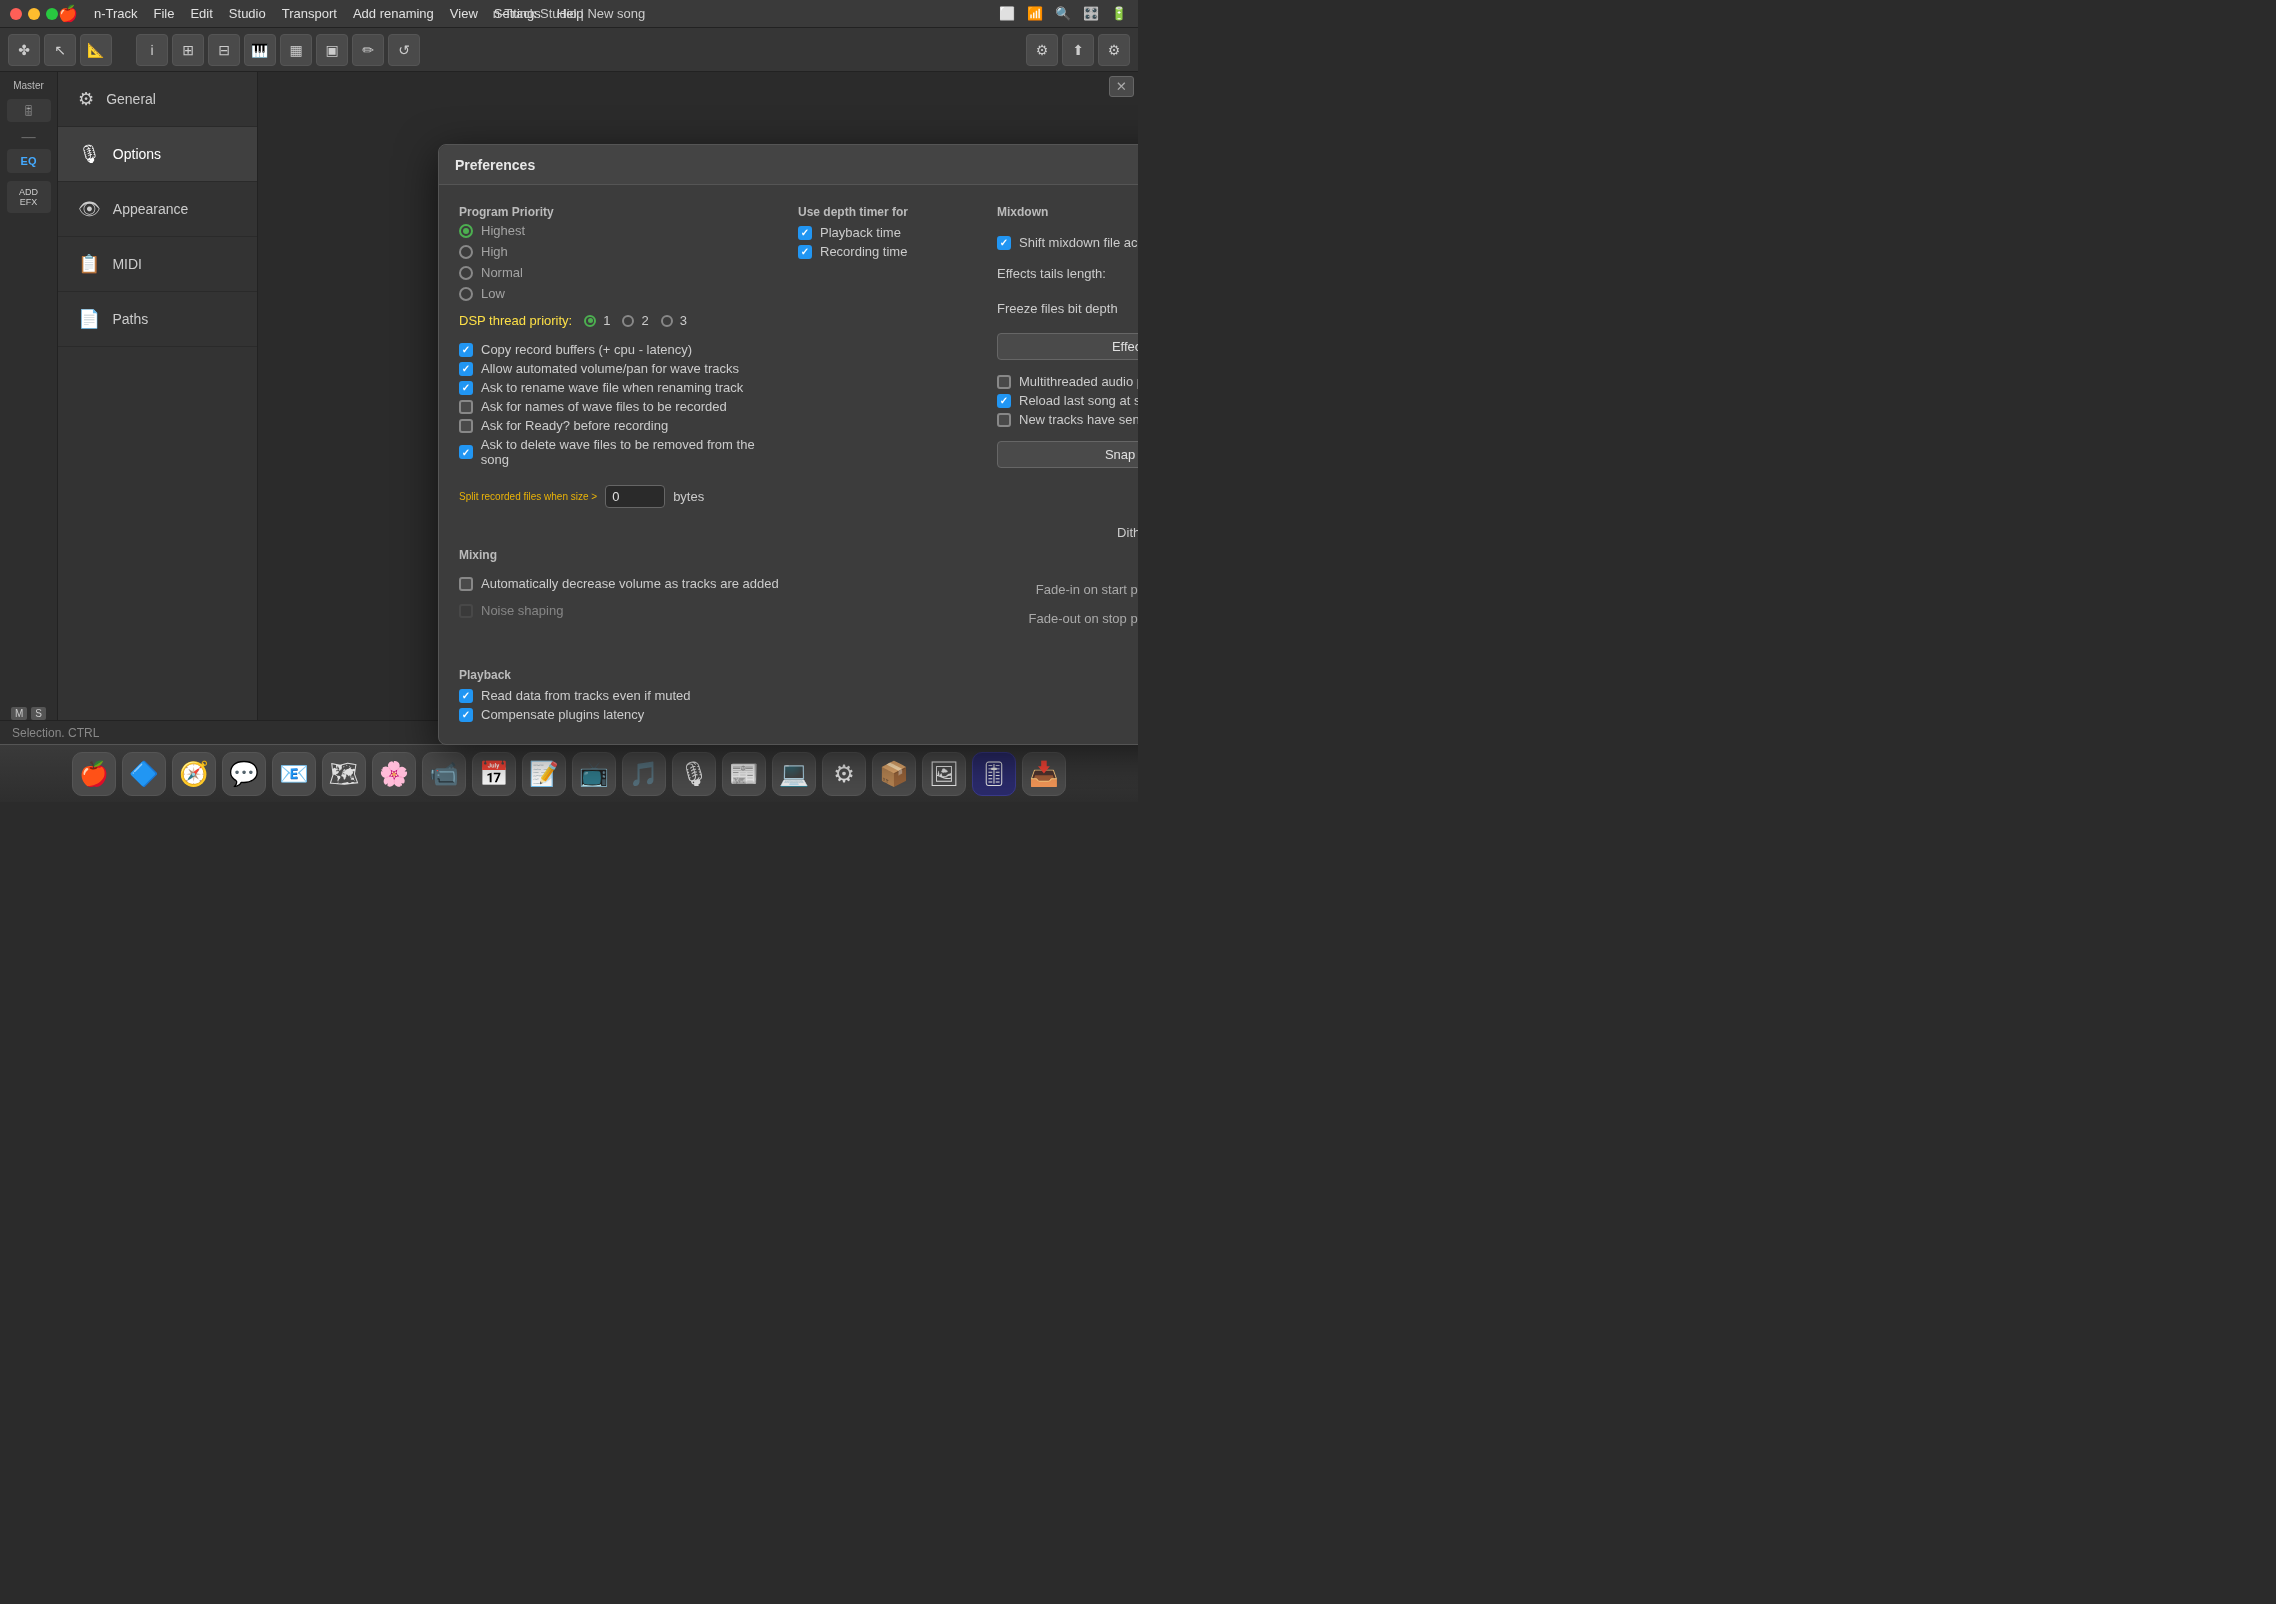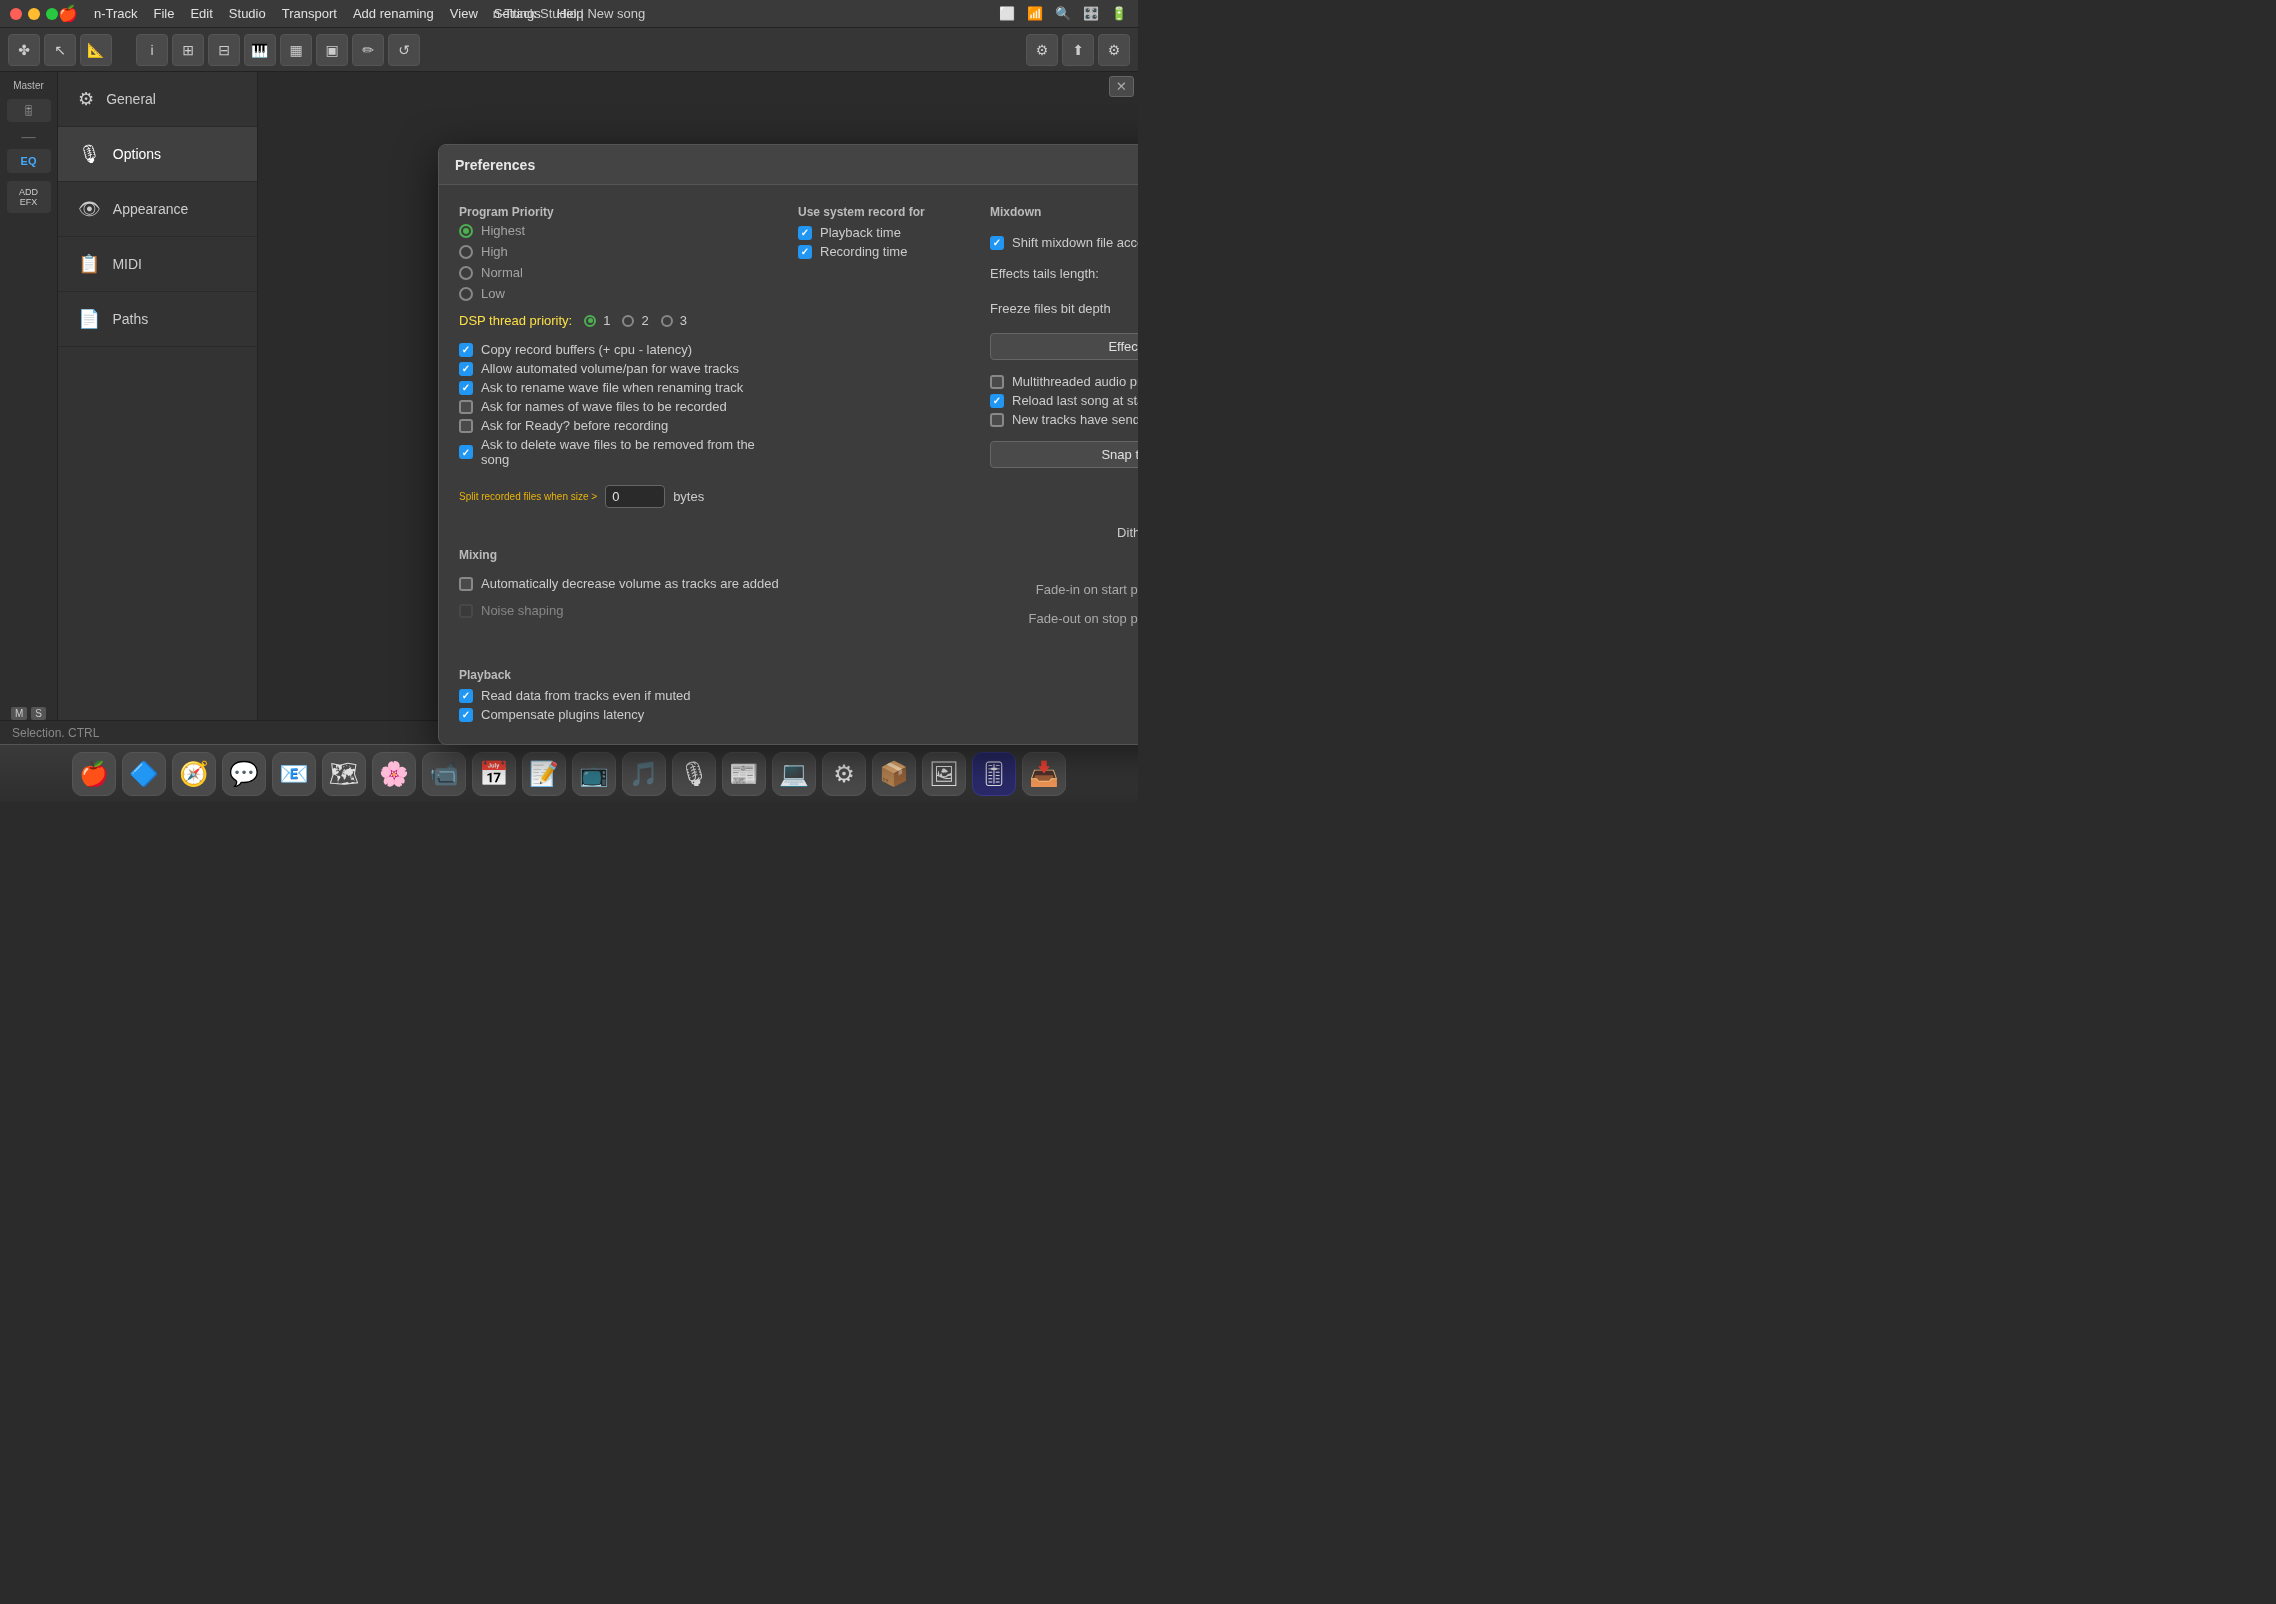--- a/index.html
+++ b/index.html
@@ -158,21 +158,21 @@
       align-items: center;
       justify-content: space-between;
     }
     .pref-title { font-size: 14px; font-weight: 600; color: #e8e8e8; }
     .pref-header-icons { display: flex; gap: 8px; }
     .pref-icon-btn { background: none; border: none; color: #aaa; cursor: pointer; font-size: 16px; }
 
     .pref-body {
       display: flex;
       padding: 20px;
-      gap: 12px;
+      gap: 19px;
     }
 
     
     .pref-col {
       flex: 1;
       display: flex;
       flex-direction: column;
       gap: 12px;
     }
     .pref-col-right {
@@ -646,21 +646,21 @@
             <div class="check-item">
               <div class="check-box checked"></div>
               <span class="check-label">Compensate plugins latency</span>
             </div>
           </div>
 
         </div>
 
         <div style="width:180px; display:flex; flex-direction:column; gap:12px;">
           <div>
-            <div class="section-title">Use system record for</div>
+            <div class="section-title">Use depth timer for</div>
             <div class="check-item">
               <div class="check-box checked"></div>
               <span class="check-label">Playback time</span>
             </div>
             <div class="check-item">
               <div class="check-box checked"></div>
               <span class="check-label">Recording time</span>
             </div>
           </div>
         </div>

